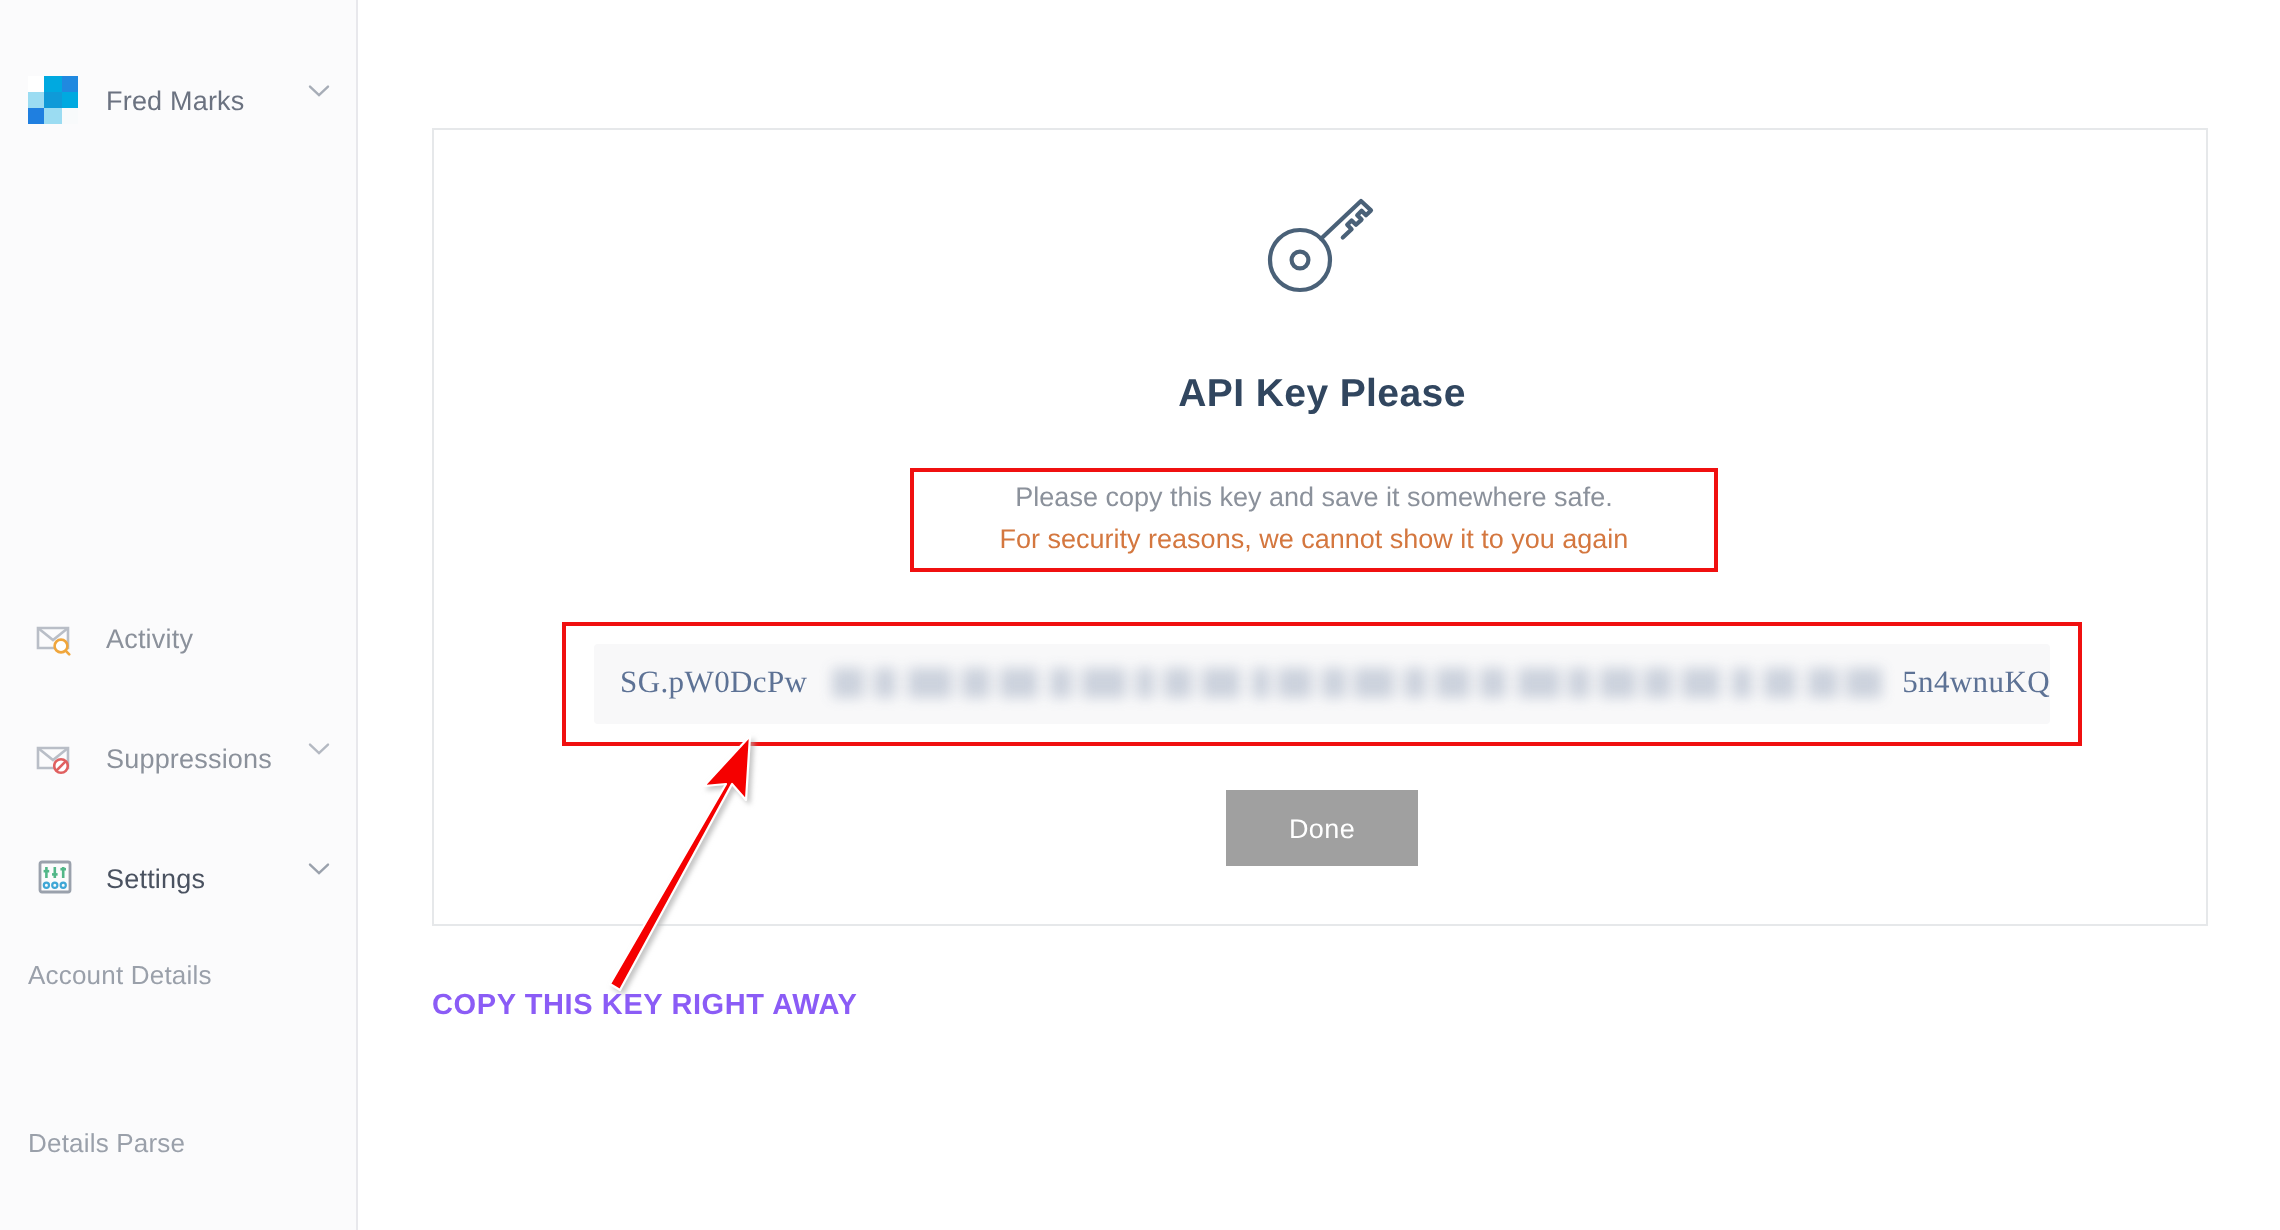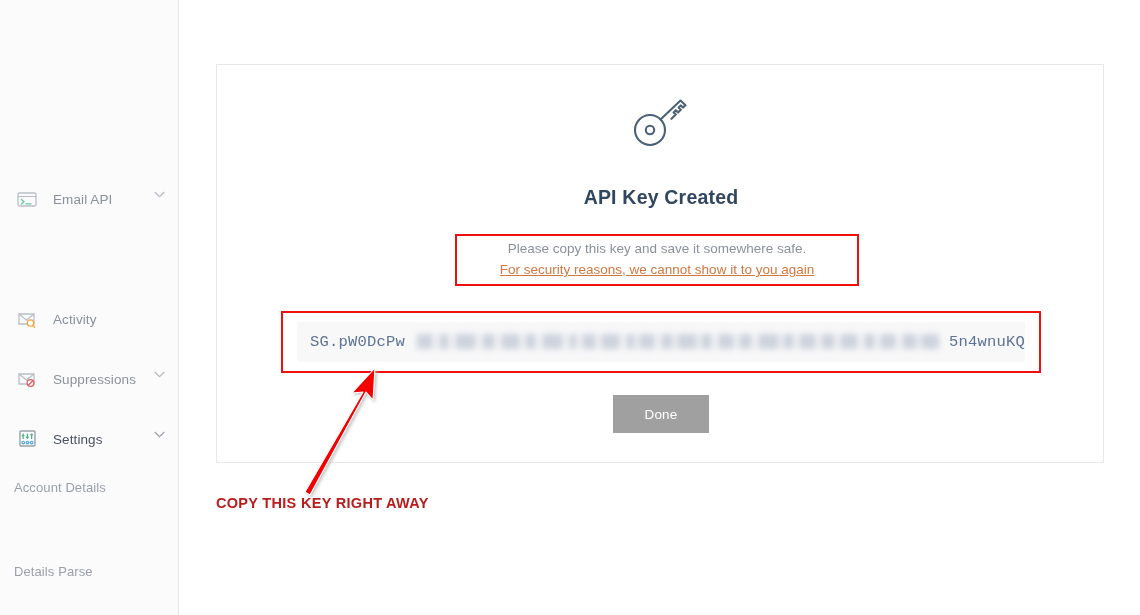--- a/index.html
+++ b/index.html
@@ -129,21 +129,20 @@
     font-size: 13.5px;
     color: #8b919b;
     line-height: 20px;
     white-space: nowrap;
   }
   .warn-line2 {
     font-size: 13.5px;
     color: #d4773f;
     line-height: 22px;
     white-space: nowrap;
-    text-decoration: underline;
   }
 
   
   #key-box {
     position: absolute;
     left: 64px; top: 246px;
     width: 760px; height: 62px;
     border: 2px solid #f01010;
     background: #ffffff;
     display: flex;
@@ -158,21 +157,21 @@
     display: flex; align-items: center;
     overflow: hidden;
     cursor: text;
     position: relative;
   }
   .key-seg {
     font-size: 15.5px;
     color: #5d7295;
     letter-spacing: .2px;
     white-space: nowrap;
-    font-family: Liberation Mono, monospace;
+    font-family: Liberation Serif, serif;
   }
   .key-seg.head { padding-left: 13px; }
   .key-blur {
     flex: 1 1 auto;
     height: 24px;
     margin: 0 1px;
     position: relative;
     overflow: hidden;
     filter: blur(3.2px);
     opacity: .85;
@@ -205,48 +204,51 @@
     position: absolute;
     left: 285px; top: 360px;
     width: 110px; height: 140px;
     pointer-events: none;
   }
   #annotation-text {
     position: absolute;
     left: 216px; top: 495px;
     font-size: 14.5px;
     font-weight: bold;
-    color: #b91c1c;
+    color: #8b5cf6;
     letter-spacing: .3px;
     white-space: nowrap;
   }
 </style>
 </head>
 <body>
 
 <div id="sidebar">
 
-
-
-  <div class="nav-item" style="top:177px">
-    <span class="nav-icon">
-      <svg width="22" height="18" viewBox="0 0 22 18">
-        <rect x="2" y="3" width="18" height="13" rx="1.5" fill="none" stroke="#b9bec7" stroke-width="1.3"></rect>
-        <line x1="2" y1="6.5" x2="20" y2="6.5" stroke="#b9bec7" stroke-width="1.1"></line>
-        <path d="M5.5 9.5 L8 11.8 L5.5 14" fill="none" stroke="#63c9a0" stroke-width="1.3" stroke-linecap="round"></path>
-        <line x1="10" y1="13.8" x2="15" y2="13.8" stroke="#63c9a0" stroke-width="1.3" stroke-linecap="round"></line>
-      </svg>
-    </span>
-    <span class="nav-label">Email API</span>
-    <span class="nav-caret caret">
+  <div class="brand-row">
+    <div class="brand-logo">
+      <i style="background:#ffffff"></i>
+        <i style="background:#00a9e0"></i>
+        <i style="background:#2089e0"></i>
+      <i style="background:#9bdcf2"></i>
+        <i style="background:#0f9ad8"></i>
+        <i style="background:#00a9e0"></i>
+      <i style="background:#1f7fe0"></i>
+        <i style="background:#9bdcf2"></i>
+        <i style="background:#f8fafb"></i>
+    </div>
+    <div class="brand-name">Fred Marks</div>
+    <span class="brand-caret caret">
       <svg width="11" height="7" viewBox="0 0 11 7">
-          <path d="M1 1.3 L5.5 5.6 L10 1.3" fill="none" stroke="#b4b9c2" stroke-width="1.2" stroke-linecap="round"></path>
+          <path d="M1 1.3 L5.5 5.6 L10 1.3" fill="none" stroke="#a7adb7" stroke-width="1.2" stroke-linecap="round"></path>
         </svg>
     </span>
   </div>
+
+
 
 
   <div class="nav-item" style="top:297px">
     <span class="nav-icon">
       <svg width="22" height="18" viewBox="0 0 22 18">
         <path d="M3 4 H18 V14 H3 Z" fill="none" stroke="#b9bec7" stroke-width="1.3"></path>
         <path d="M3 4 L10.5 10 L18 4" fill="none" stroke="#b9bec7" stroke-width="1.3"></path>
         <circle cx="14.5" cy="13" r="3.2" fill="#ffffff" stroke="#f0a63c" stroke-width="1.3"></circle>
         <line x1="16.8" y1="15.3" x2="18.6" y2="17.2" stroke="#f0a63c" stroke-width="1.3" stroke-linecap="round"></line>
       </svg>
@@ -307,21 +309,21 @@
   <div id="key-icon-wrap">
     <span>
       <svg width="62" height="58" viewBox="0 0 62 58">
         <circle cx="20" cy="37" r="15" fill="none" stroke="#4a6178" stroke-width="2.1"></circle>
         <circle cx="20" cy="37" r="4.2" fill="none" stroke="#4a6178" stroke-width="2.1"></circle>
         <path d="M30.5 26.4 L50.5 7.5 L55.5 12.2 L53 14.6 L50.8 12.4 L48.6 14.6 L50.8 16.8 L48 19.4 L45.8 17.2 L43.6 19.4 L45.8 21.6 L41.4 25.8" fill="none" stroke="#4a6178" stroke-width="2.1" stroke-linejoin="round" stroke-linecap="round"></path>
       </svg>
     </span>
   </div>
 
-  <div id="card-title">API Key Created</div>
+  <div id="card-title">API Key Please</div>
 
   <div id="warn-box">
     <div class="warn-line1">Please copy this key and save it somewhere safe.</div>
     <div class="warn-line2">For security reasons, we cannot show it to you again</div>
   </div>
 
   <div id="key-box">
     <div id="key-input">
       <span class="key-seg head">SG.pW0DcPw</span>
       <span class="key-blur">

